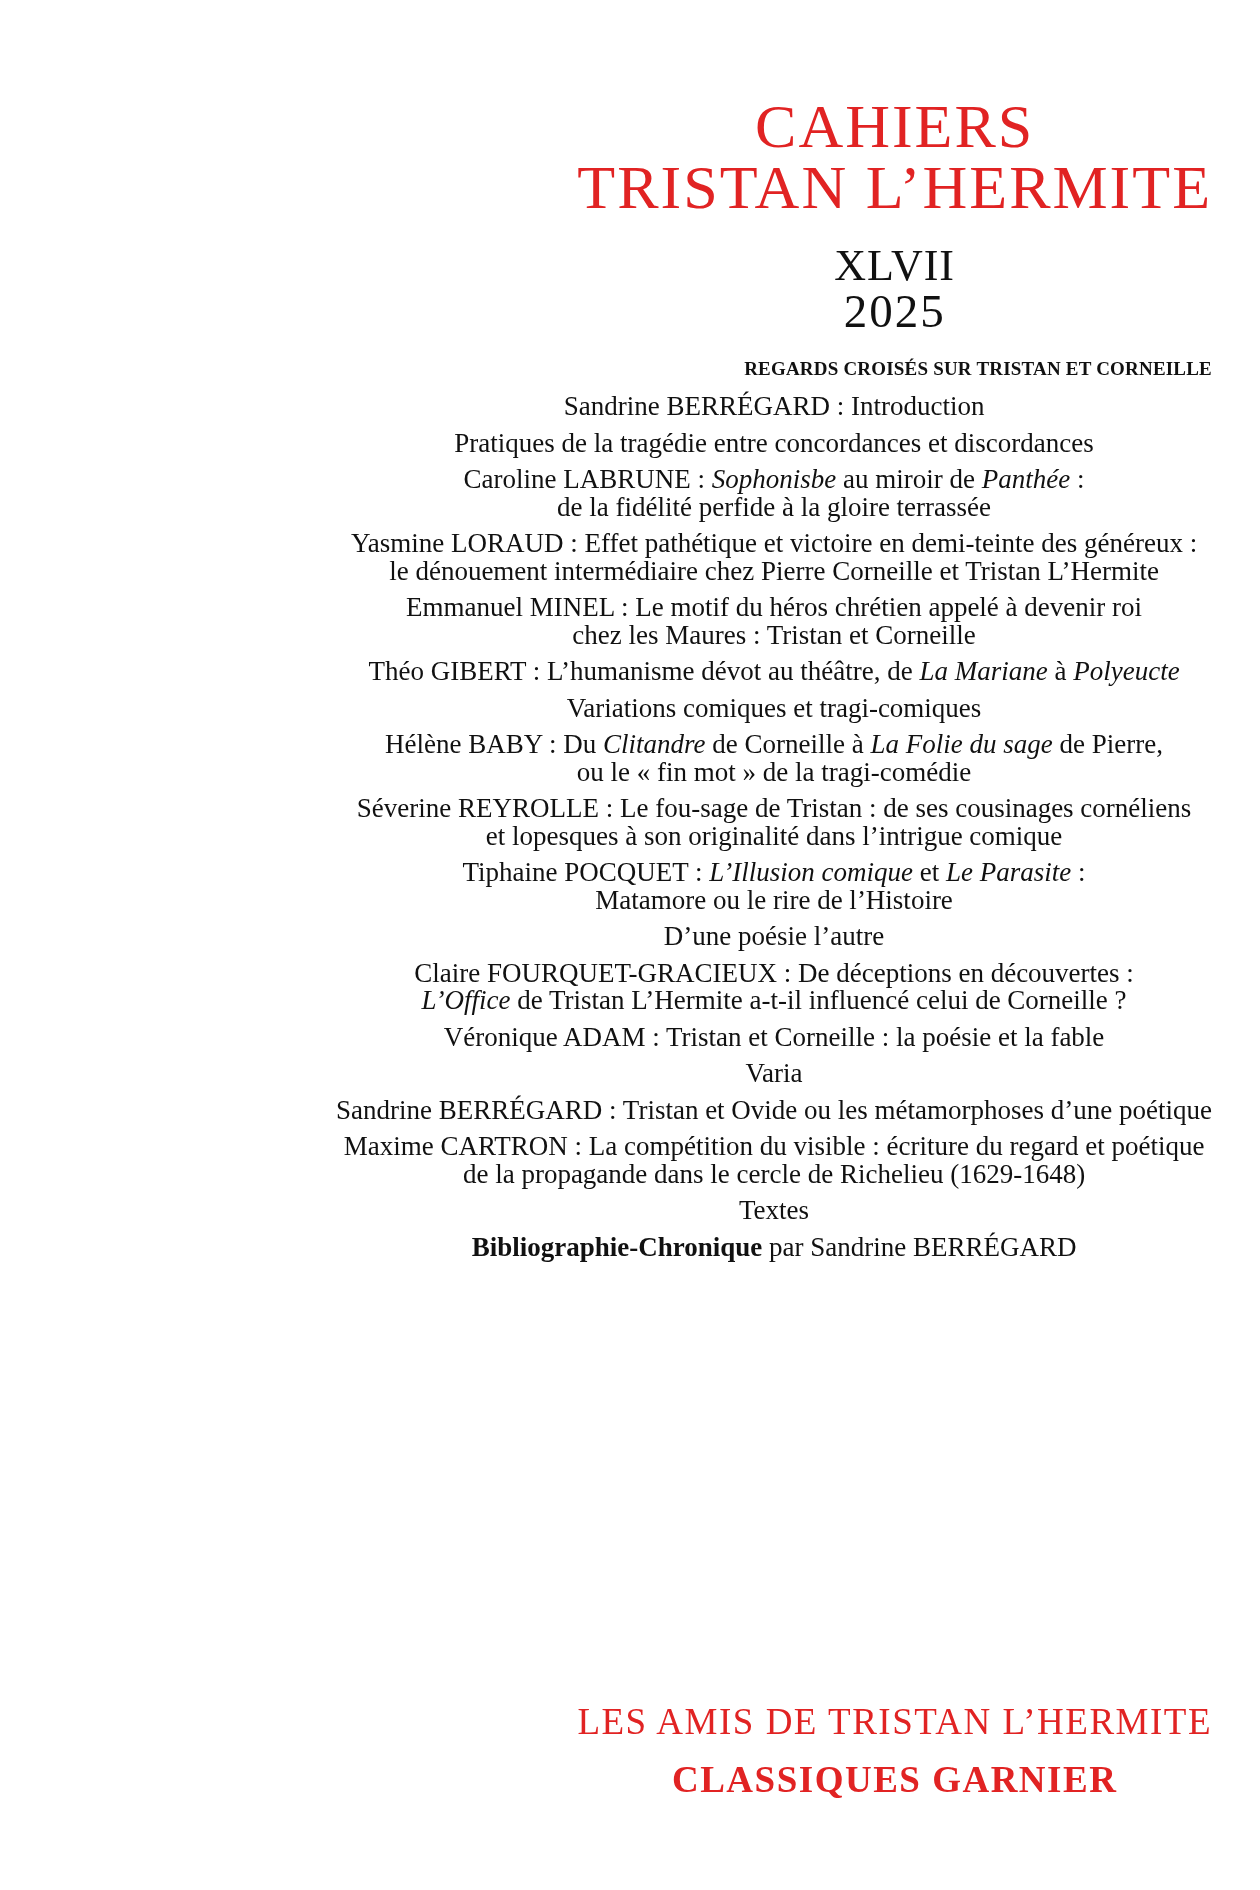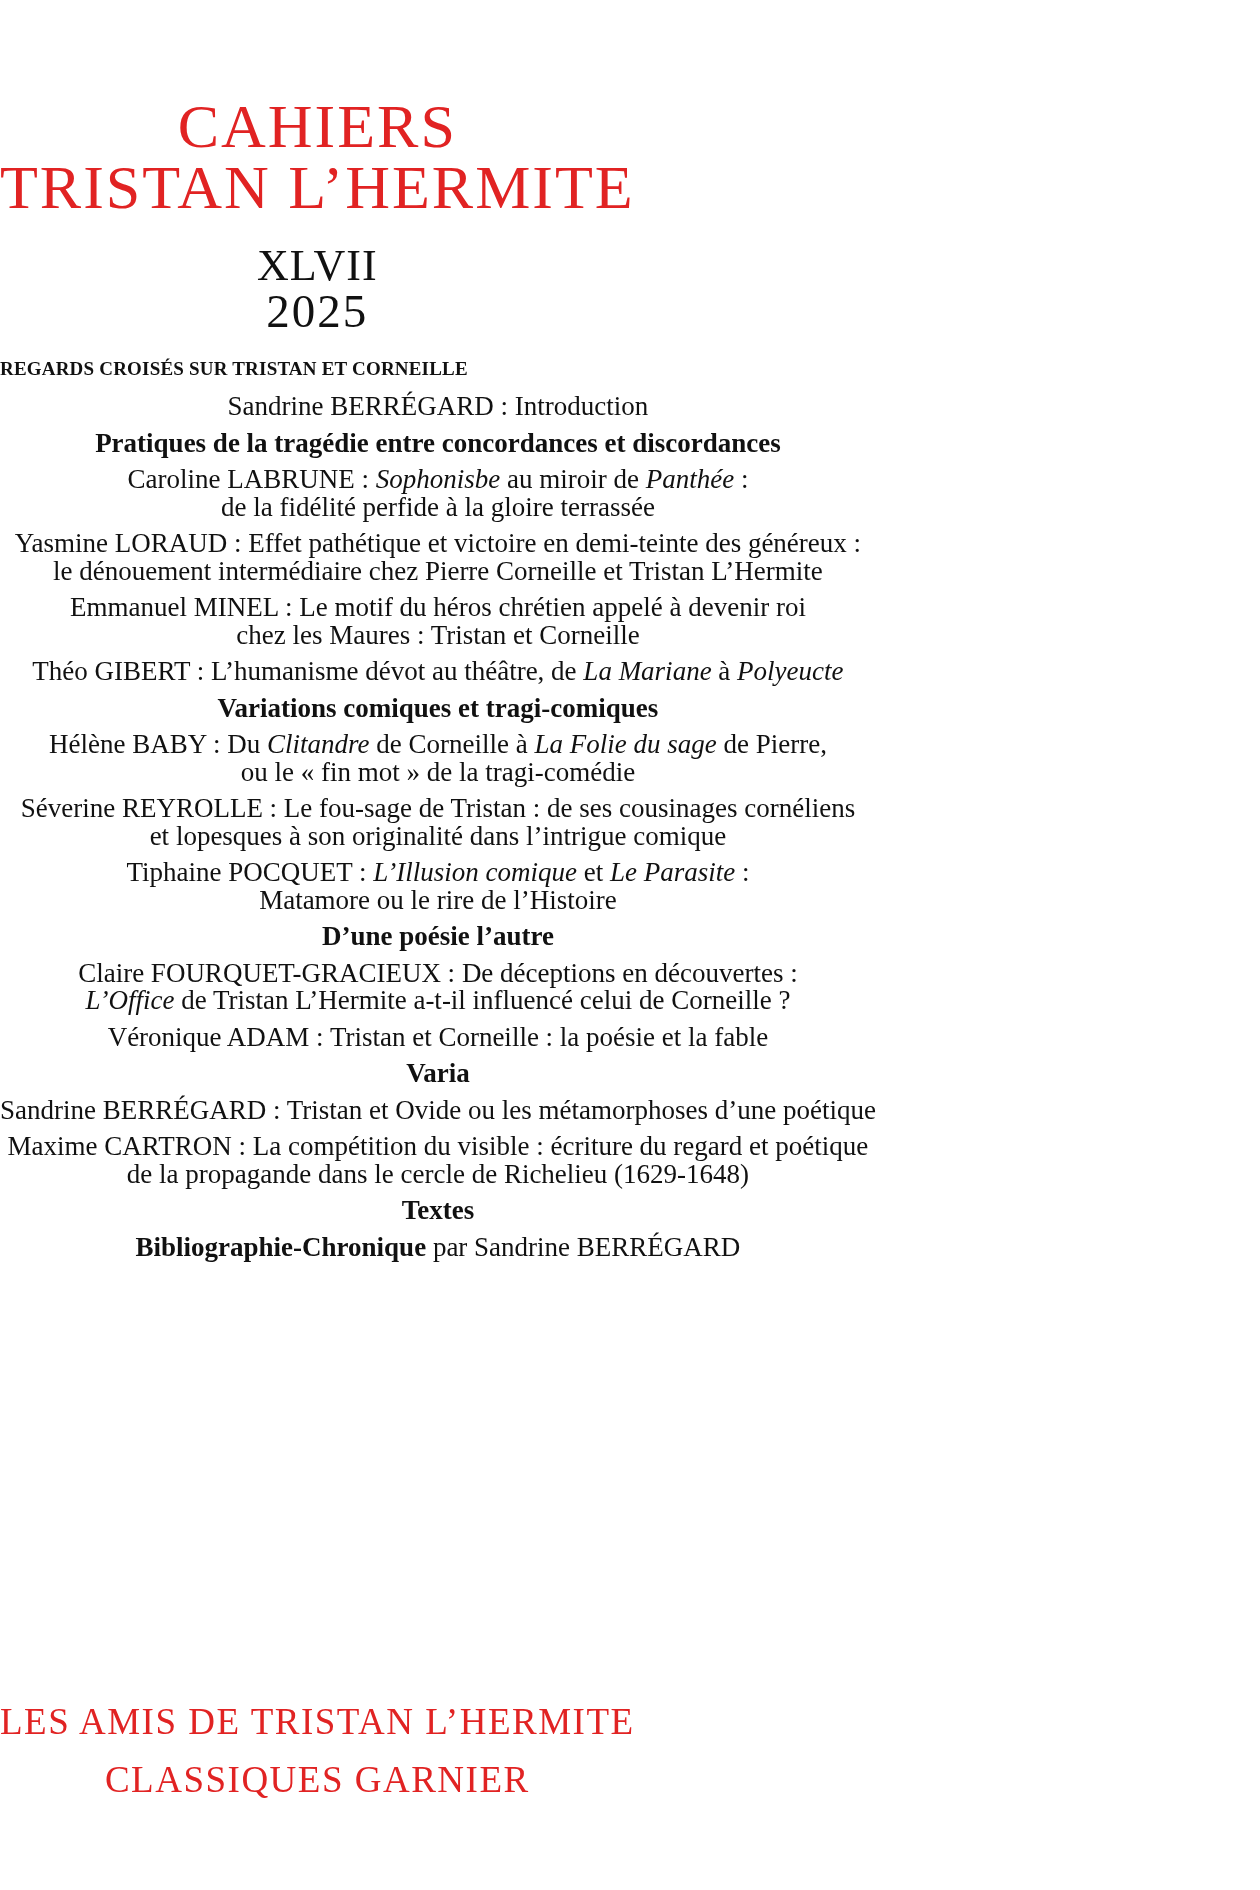--- a/index.html
+++ b/index.html
@@ -6,21 +6,21 @@
   * { margin: 0; padding: 0; box-sizing: border-box; }
   html, body { background: #ffffff; }
   body {
     width: 1260px; height: 1890px;
     font-family: "Liberation Serif", "DejaVu Serif", serif;
     color: var(--ink);
     overflow: hidden;
   }
   .cover {
     width: 1212px; height: 1890px;
-    display: flex; flex-direction: column; align-items: flex-start;
+    display: flex; flex-direction: column; align-items: flex-end;
     text-align: center;
   }
   .masthead { margin-top: 96px; }
   .journal-title {
     color: var(--red);
     font-size: 62px; line-height: 61px;
     letter-spacing: 2px;
     font-weight: normal;
   }
   .volume {
@@ -32,30 +32,30 @@
     letter-spacing: 2px;
   }
   .theme-title {
     font-size: 19px; line-height: 1;
     font-weight: bold; margin-top: 24px;
     letter-spacing: .2px;
   }
   .toc { margin-top: 6px; }
   .block { margin-top: 9px; }
   .block .line { font-size: 27px; line-height: 27.5px; white-space: nowrap; }
-  .block.heading .line { font-weight: bold; }
+  .block.heading .line { font-weight: normal; }
   .it  { font-style: italic; }
   .bd  { font-weight: bold; }
   .sup { font-size: 60%; vertical-align: super; }
   .publisher {
     margin-top: auto; margin-bottom: 92px;
     color: var(--red);
   }
   .publisher-line { font-size: 37px; line-height: 1; letter-spacing: 1.5px; }
-  .publisher-line + .publisher-line { margin-top: 21px; }
+  .publisher-line + .publisher-line { margin-top: 21px; font-weight: bold; }
 </style>
 </head>
 <body>
 
 <div class="cover">
 
   <div class="masthead">
     <div class="journal-title">CAHIERS</div>
     <div class="journal-title">TRISTAN L’HERMITE</div>
     <div class="volume">XLVII</div>

